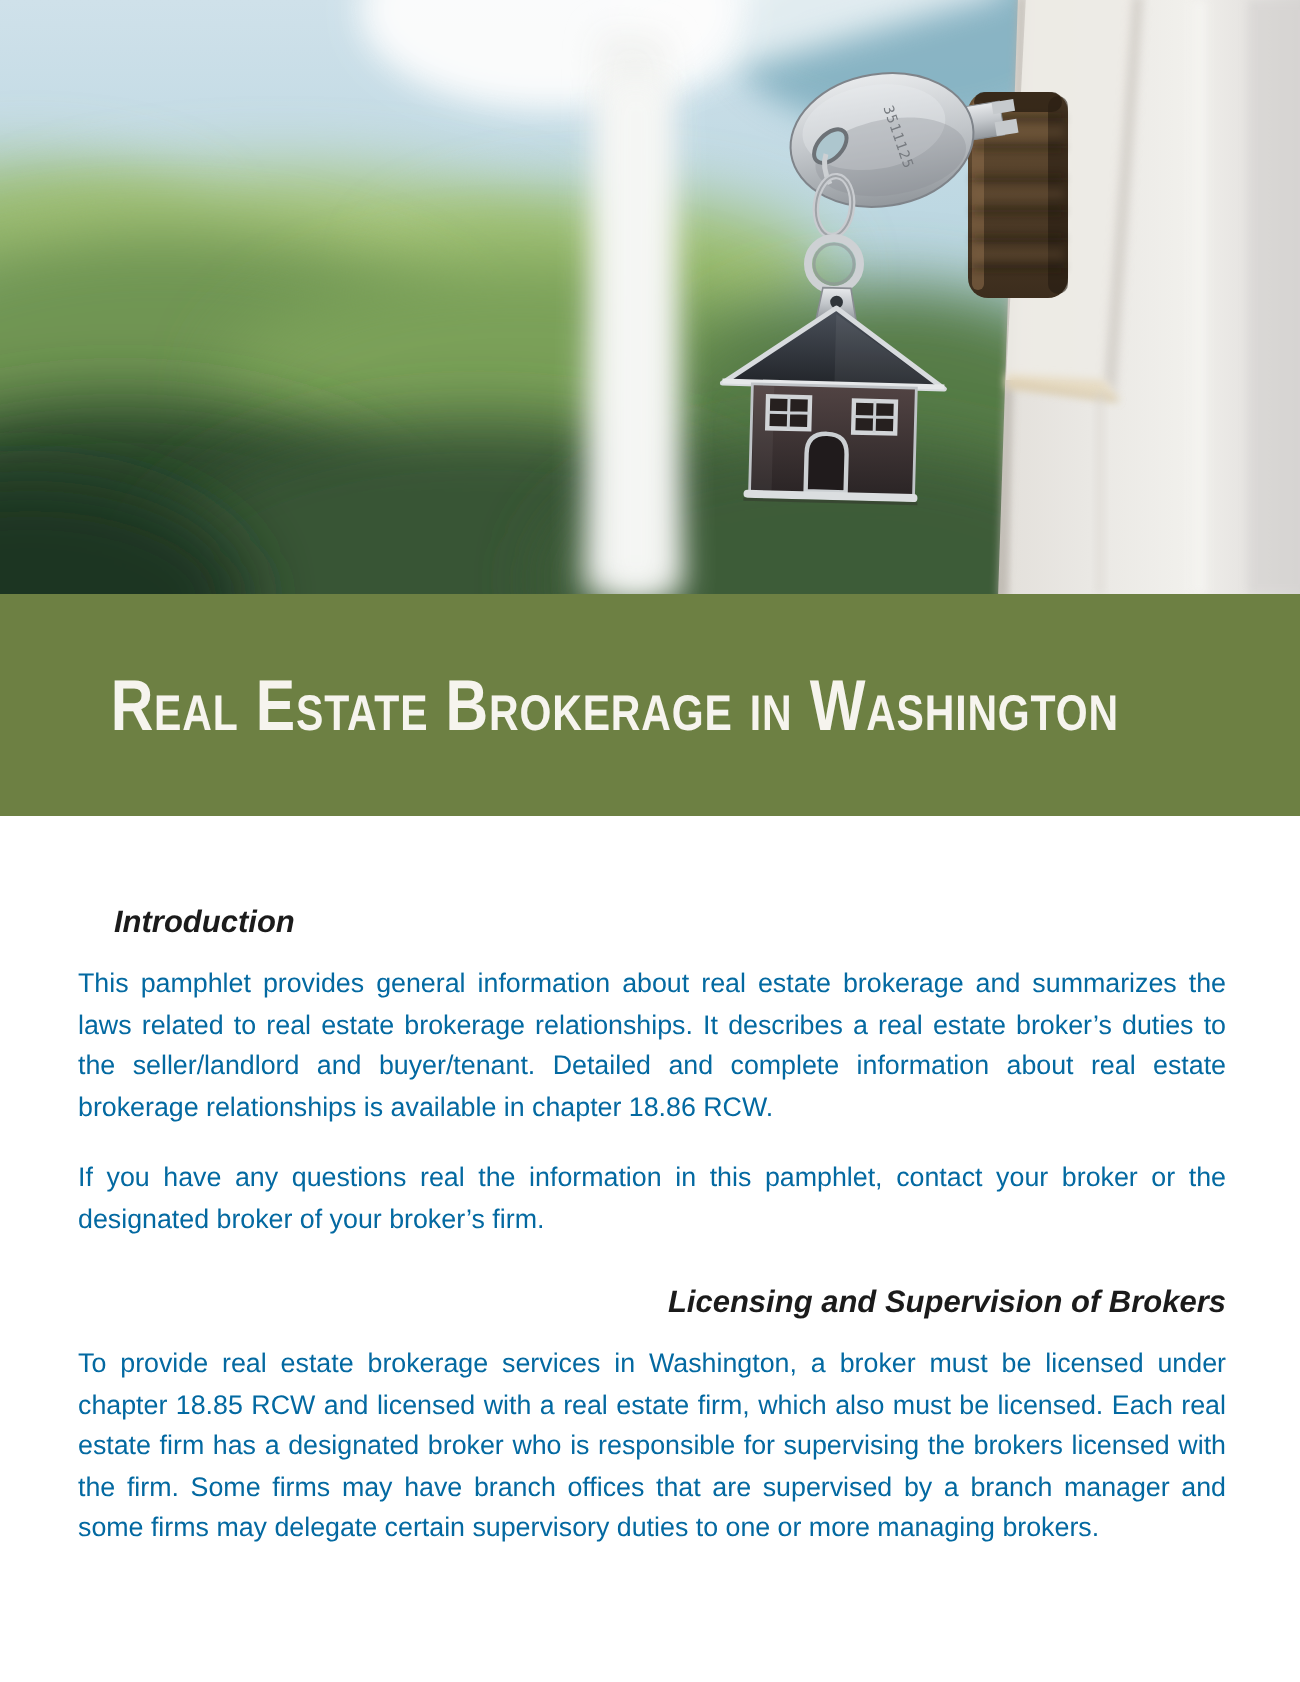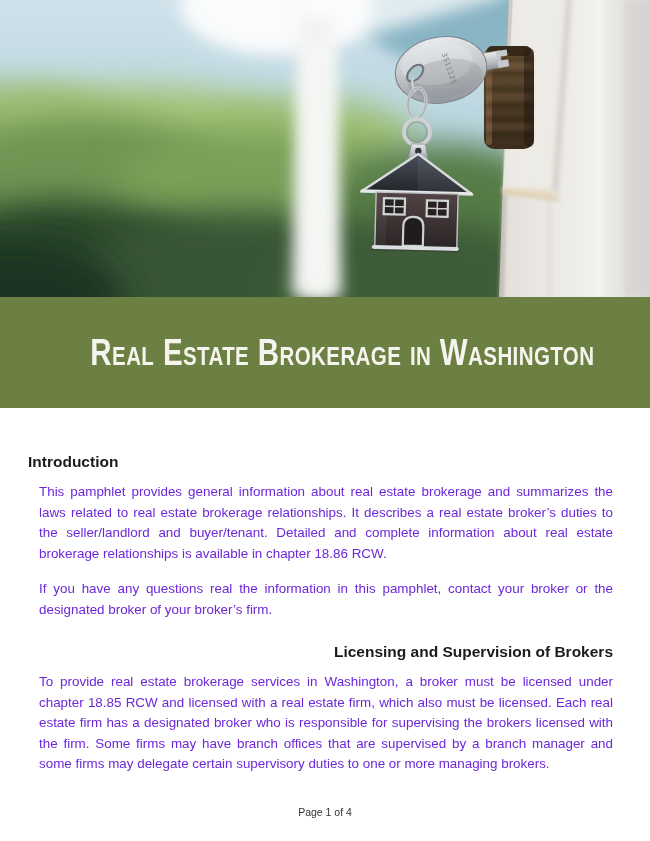--- a/index.html
+++ b/index.html
@@ -11,47 +11,48 @@
     font-family:"Liberation Sans", sans-serif;
     margin:0 auto;
   }
   
   .hero{position:absolute;top:0;left:0;width:650px;height:297px;overflow:hidden;}
   .hero svg{display:block;}
   
   .banner{
     position:absolute;top:297px;left:0;width:650px;height:111px;
     background:#6d8043;
-    display:flex;align-items:center;justify-content:flex-end;
+    display:flex;align-items:center;justify-content:flex-start;
   }
   .banner h1{
     margin:0;
     color:#f6f4ee;
     font-variant:small-caps;
     font-weight:bold;
     font-size:36px;
     letter-spacing:0.5px;
     white-space:nowrap;
     transform:scaleX(0.82);
     transform-origin:center center;
   }
   
   .content{position:absolute;top:408px;left:0;width:650px;}
   .content h2{
-    margin:45px 37px 11px 28px;
+    margin:45px 37px 11px 57px;
     font-size:15.5px;
     color:#1b1b1b;
     font-weight:bold;
+    font-style:italic;
   }
   .content h2.second{margin-top:23px;text-align:right;}
   .content p{
     margin:0 37px 15px 39px;
     font-size:13.4px;
     line-height:20.5px;
-    color:#6d28d9;
+    color:#0369a1;
     text-align:justify;
   }
   .footer{
     position:absolute;
     bottom:23px;left:0;width:650px;
     text-align:center;
     font-size:10.5px;
     color:#333333;
   }
 </style>
@@ -214,15 +215,14 @@
       <h2>Introduction</h2>
       <p>This pamphlet provides general information about real estate brokerage and summarizes the laws related to real estate brokerage relationships. It describes a real estate broker’s duties to the seller/landlord and buyer/tenant. Detailed and complete information about real estate brokerage relationships is available in chapter 18.86 RCW.</p>
       <p>If you have any questions real the information in this pamphlet, contact your broker or the designated broker of your broker’s firm.</p>
     </section>
     <section>
       <h2 class="second">Licensing and Supervision of Brokers</h2>
       <p>To provide real estate brokerage services in Washington, a broker must be licensed under chapter 18.85 RCW and licensed with a real estate firm, which also must be licensed. Each real estate firm has a designated broker who is responsible for supervising the brokers licensed with the firm. Some firms may have branch offices that are supervised by a branch manager and some firms may delegate certain supervisory duties to one or more managing brokers.</p>
     </section>
   </div>
 
-  <div class="footer">Page 1 of 4</div>
 
 </div>
 
 </body></html>

